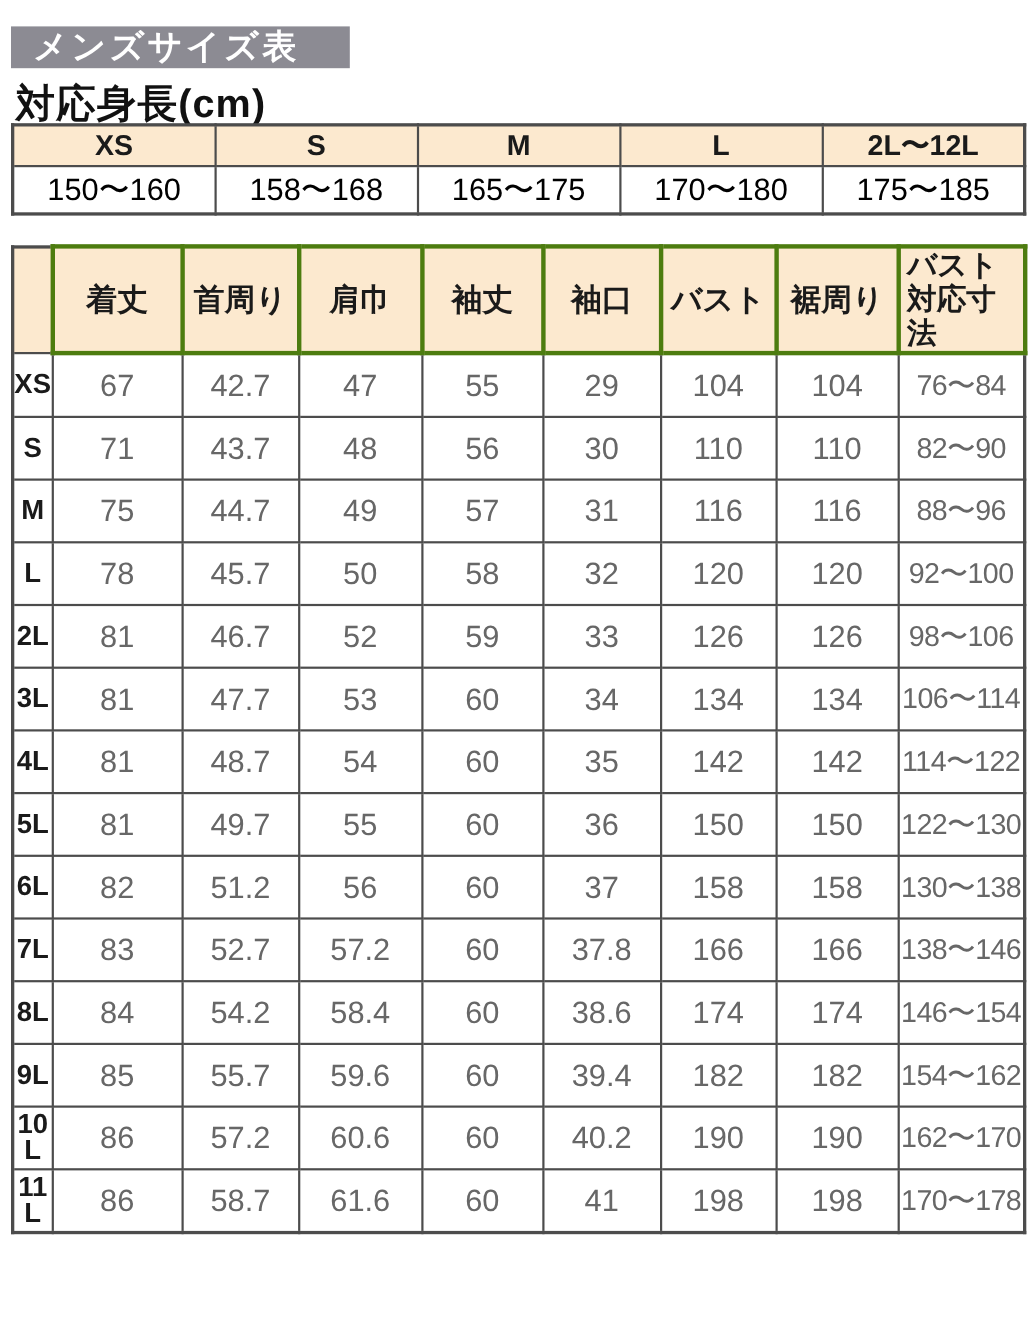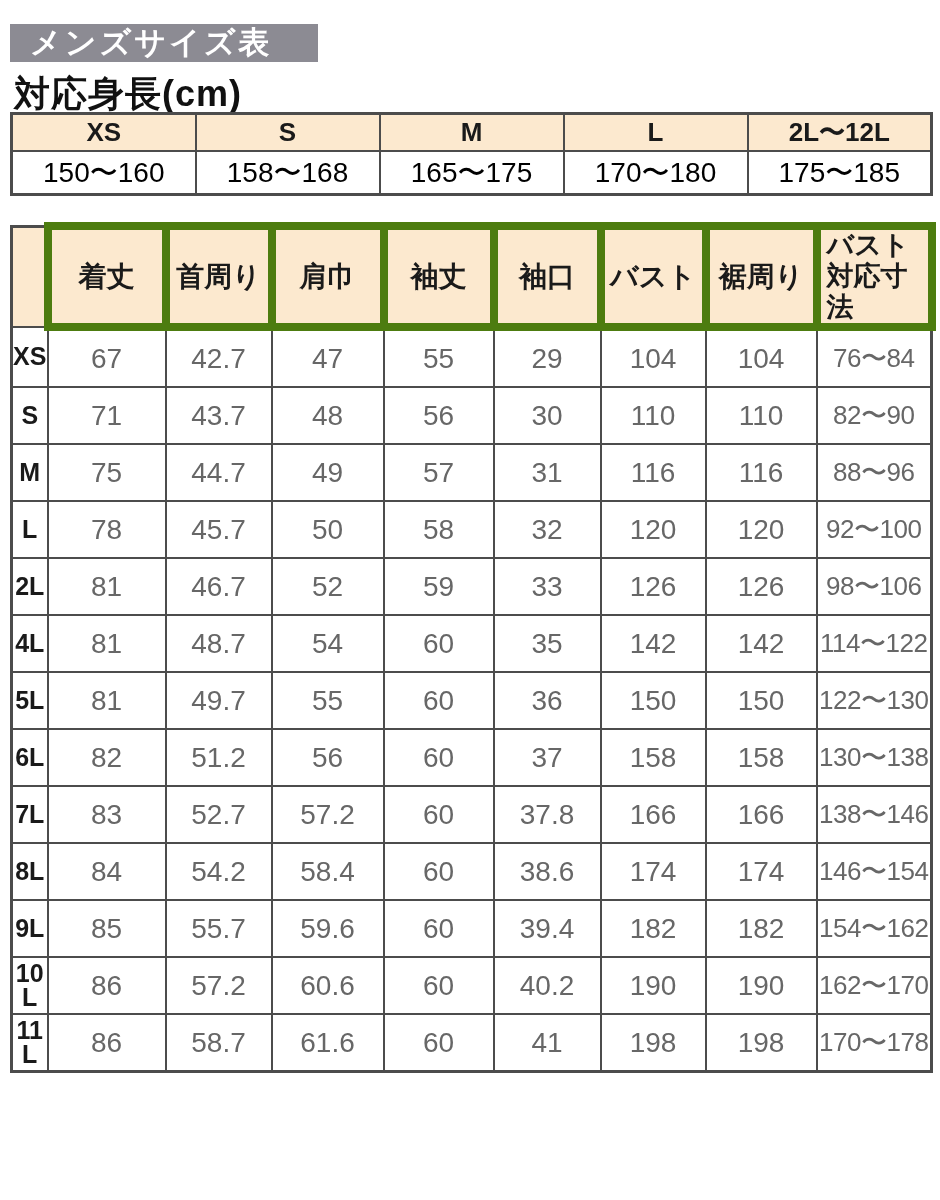--- a/index.html
+++ b/index.html
@@ -36,21 +36,21 @@
     background:#ffffff;border:2px solid #4c4c4c;
     font-size:28px;color:#000000;
     height:41px;text-align:center;padding:0;
   }
 
   .size-table{
     position:absolute;left:10px;top:222px;width:920px;
     border:3px solid #4c4c4c;
   }
   .size-table th.col-header{
-    background:#fce9cf;border:8px solid #4d7c0f;
+    background:#fce9cf;border:4px solid #4d7c0f;
     font-size:28px;font-weight:bold;color:#1a1a1a;
     height:64px;text-align:center;padding:0;
   }
   .size-table th.col-header.bust-range{
     white-space:pre-line;text-align:left;padding-left:6px;
     font-size:27px;line-height:1.15;
   }
   .size-table th.corner{
     background:#fce9cf;border:2px solid #4c4c4c;padding:0;
   }
@@ -179,20 +179,31 @@
         <td>81</td>
         <td>46.7</td>
         <td>52</td>
         <td>59</td>
         <td>33</td>
         <td>126</td>
         <td>126</td>
         <td>98〜106</td>
       </tr>
       <tr>
+        <th class="row-label">3L</th>
+        <td>81</td>
+        <td>47.7</td>
+        <td>53</td>
+        <td>60</td>
+        <td>34</td>
+        <td>134</td>
+        <td>134</td>
+        <td>106〜114</td>
+      </tr>
+      <tr>
         <th class="row-label">4L</th>
         <td>81</td>
         <td>48.7</td>
         <td>54</td>
         <td>60</td>
         <td>35</td>
         <td>142</td>
         <td>142</td>
         <td>114〜122</td>
       </tr>

